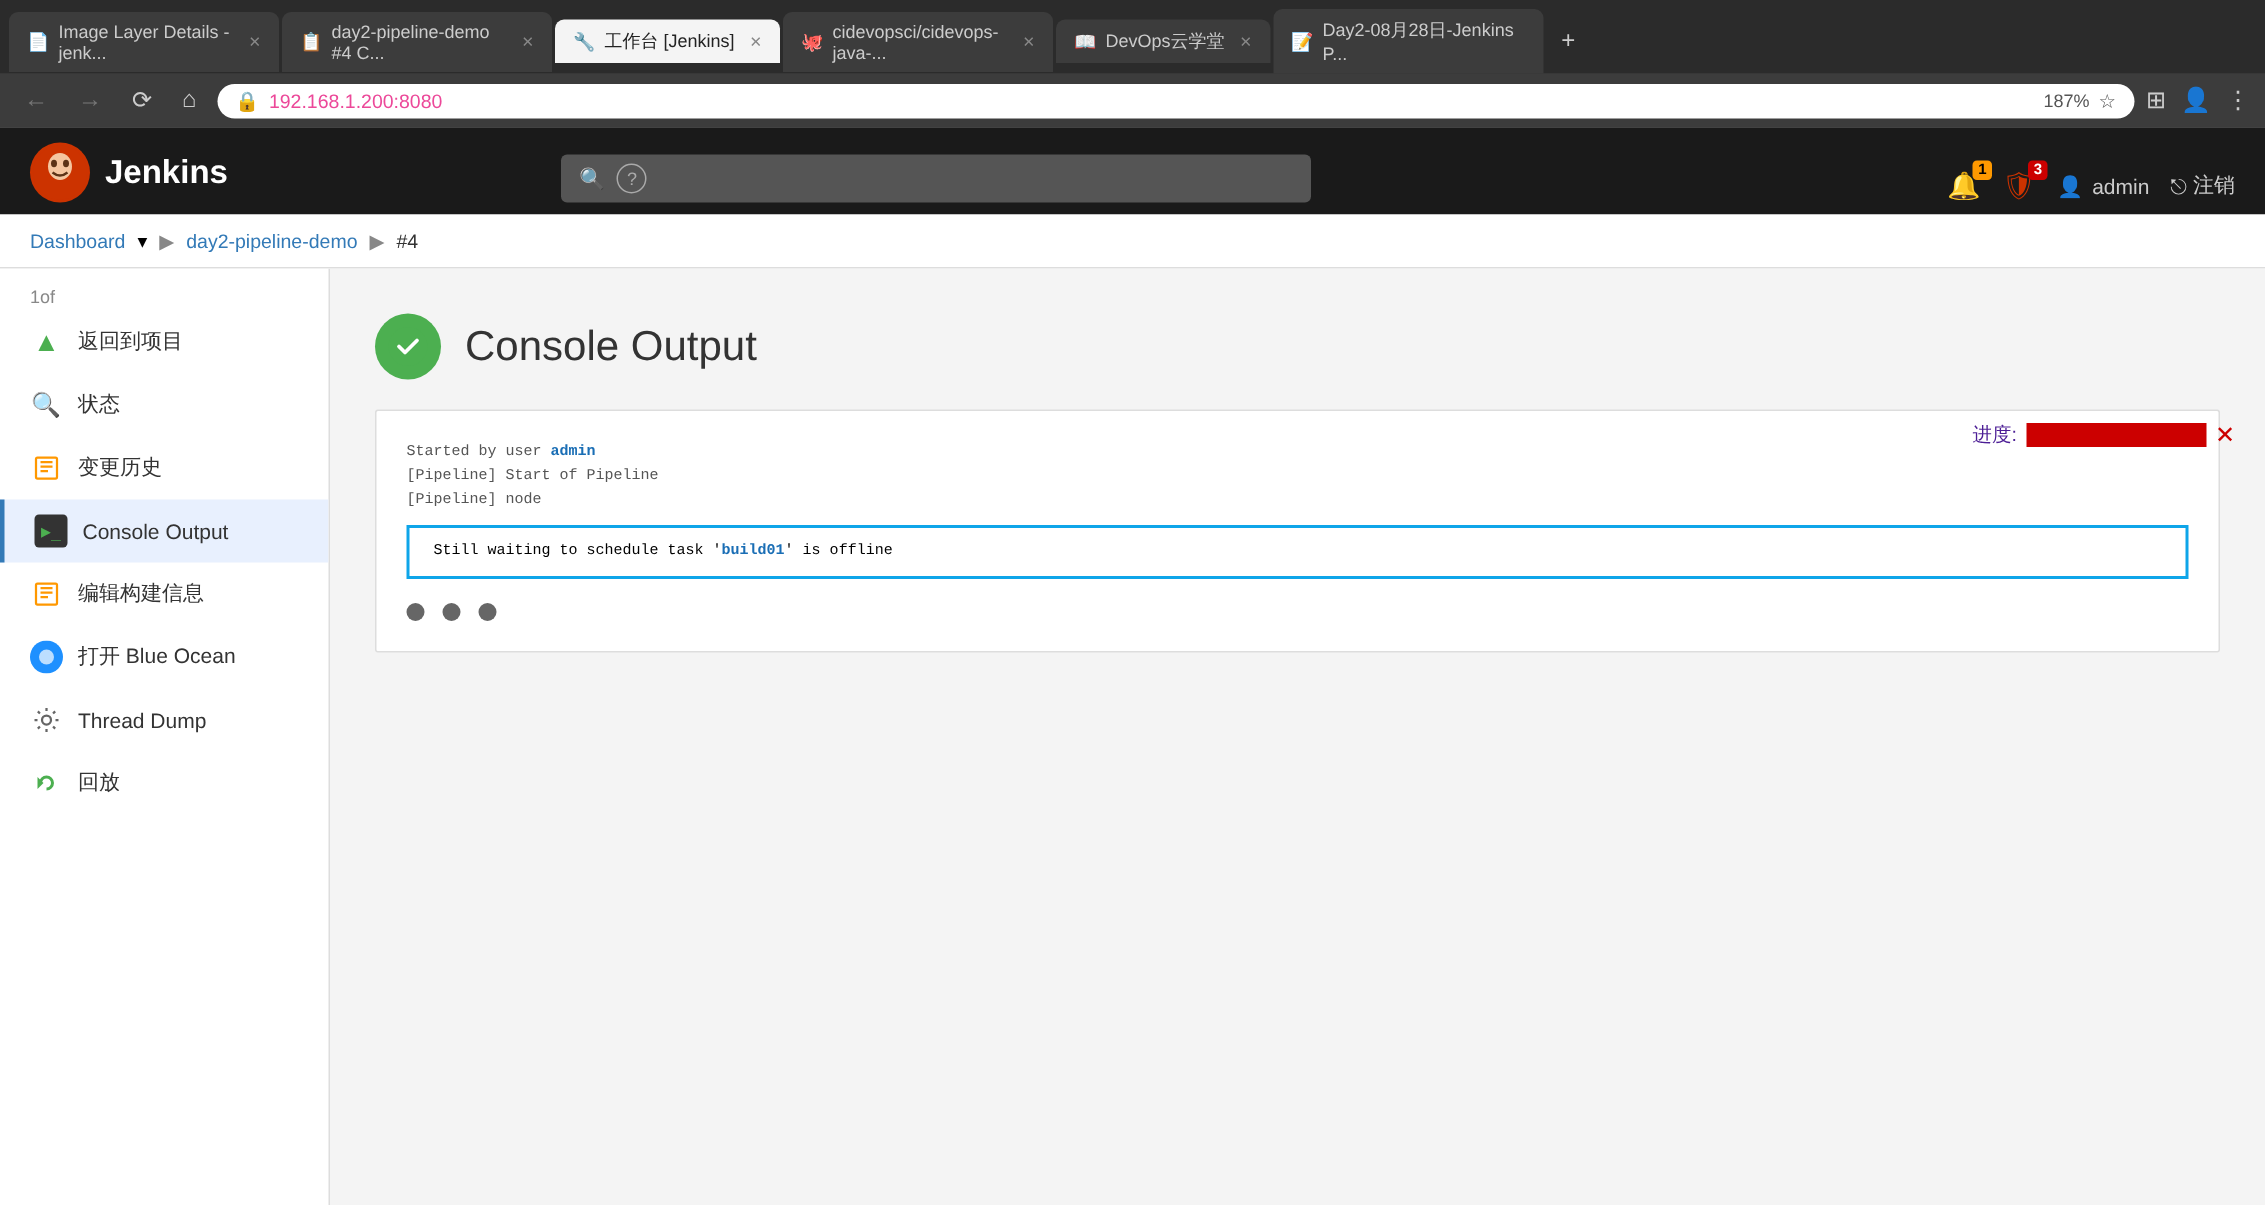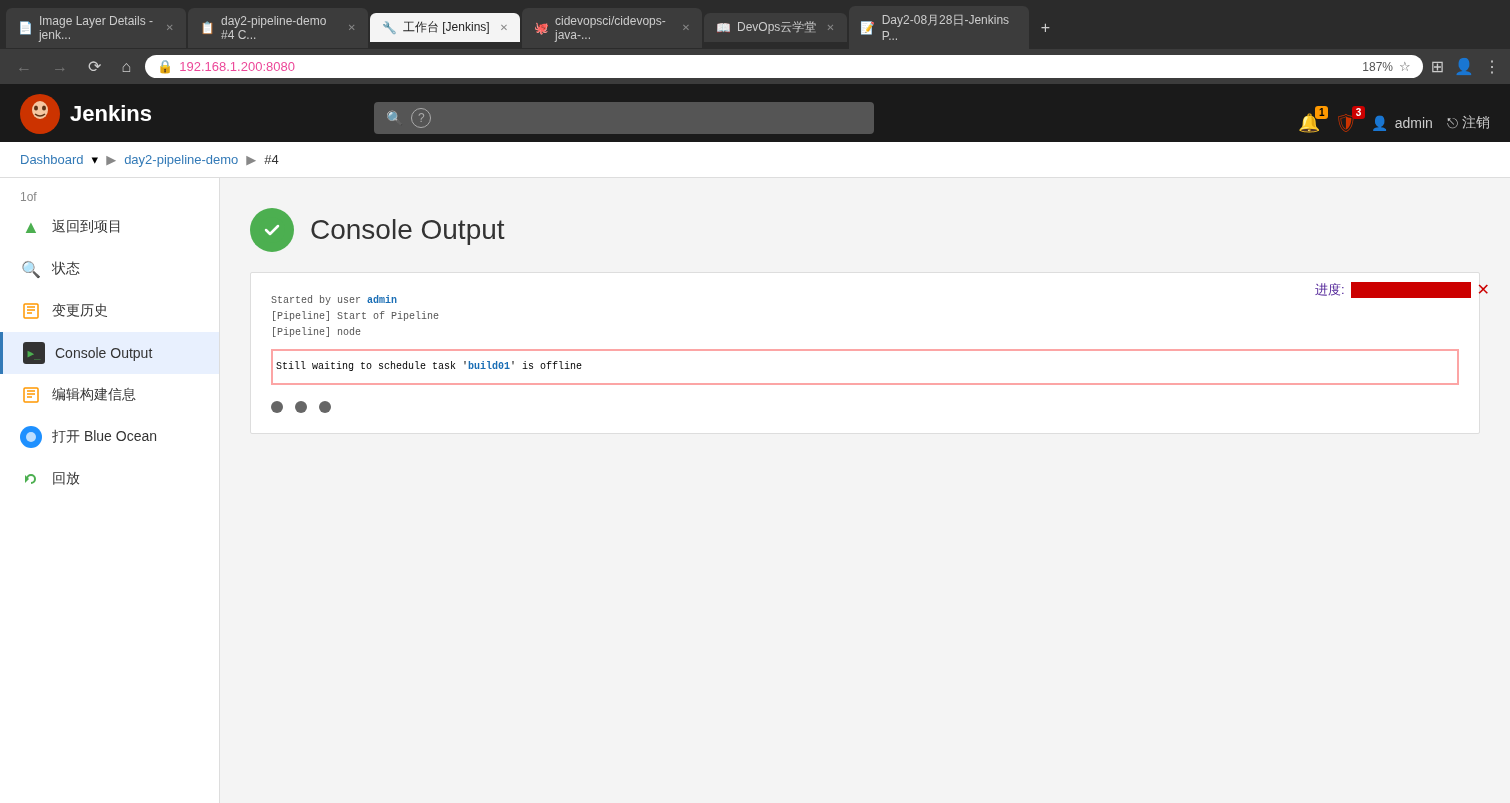--- a/index.html
+++ b/index.html
@@ -66,21 +66,21 @@
 
     
     .content { flex: 1; background: #f4f4f4; overflow-y: auto; padding: 30px; }
     .page-header { display: flex; align-items: center; gap: 16px; margin-bottom: 20px; }
     .page-title { font-size: 28px; font-weight: 300; color: #333; }
     .check-icon { width: 44px; height: 44px; border-radius: 50%; background: #4caf50; display: flex; align-items: center; justify-content: center; color: white; font-size: 22px; }
 
     
     .console-output { font-family: 'Courier New', monospace; font-size: 10px; line-height: 1.6; background: #fff; padding: 20px; border: 1px solid #ddd; border-radius: 2px; }
     .console-line { display: block; color: #555; }
-    .console-highlight { display: block; border: 2px solid #fca5a5; padding: 8px 3px; margin: 8px 0; }
+    .console-highlight { display: block; border: 2px solid #0ea5e9; padding: 8px 16px; margin: 8px 0; }
     .console-highlight .node-name { color: #1a6eb5; font-weight: bold; }
     .user-link { color: #1a6eb5; font-weight: bold; }
 
     
     .loading-dots { display: flex; gap: 12px; margin-top: 16px; }
     .dot { width: 12px; height: 12px; background: #666; border-radius: 50%; }
 
     
     .progress-container { position: fixed; right: 20px; top: 280px; display: flex; flex-direction: column; align-items: flex-start; gap: 4px; }
     .progress-bar-wrapper { display: flex; align-items: center; gap: 6px; }
@@ -243,20 +243,29 @@
     <div class="sidebar-item">
       <div class="icon icon-blue-ocean">
         <svg width="22" height="22" viewBox="0 0 22 22">
             <circle cx="11" cy="11" r="11" fill="#1e90ff"></circle>
             <circle cx="11" cy="11" r="5" fill="#fff" opacity="0.7"></circle>
           </svg>
       </div>
       <span>打开 Blue Ocean</span>
     </div>
 
+    <div class="sidebar-item">
+      <div class="icon icon-gear">
+        <svg width="18" height="18" viewBox="0 0 18 18">
+            <circle cx="9" cy="9" r="3" fill="none" stroke="#666" stroke-width="1.5"></circle>
+            <path d="M9 1v2M9 15v2M1 9h2M15 9h2M3.22 3.22l1.41 1.41M13.37 13.37l1.41 1.41M3.22 14.78l1.41-1.41M13.37 4.63l1.41-1.41" stroke="#666" stroke-width="1.5"></path>
+          </svg>
+      </div>
+      <span>Thread Dump</span>
+    </div>
 
 
     <div class="sidebar-item">
       <div class="icon icon-replay">
         <svg width="18" height="18" viewBox="0 0 18 18">
             <path d="M5 9a4 4 0 1 1 4 4" fill="none" stroke="#4caf50" stroke-width="2"></path>
             <polygon points="3,5 7,9 3,13" fill="#4caf50"></polygon>
           </svg>
       </div>
       <span>回放</span>

